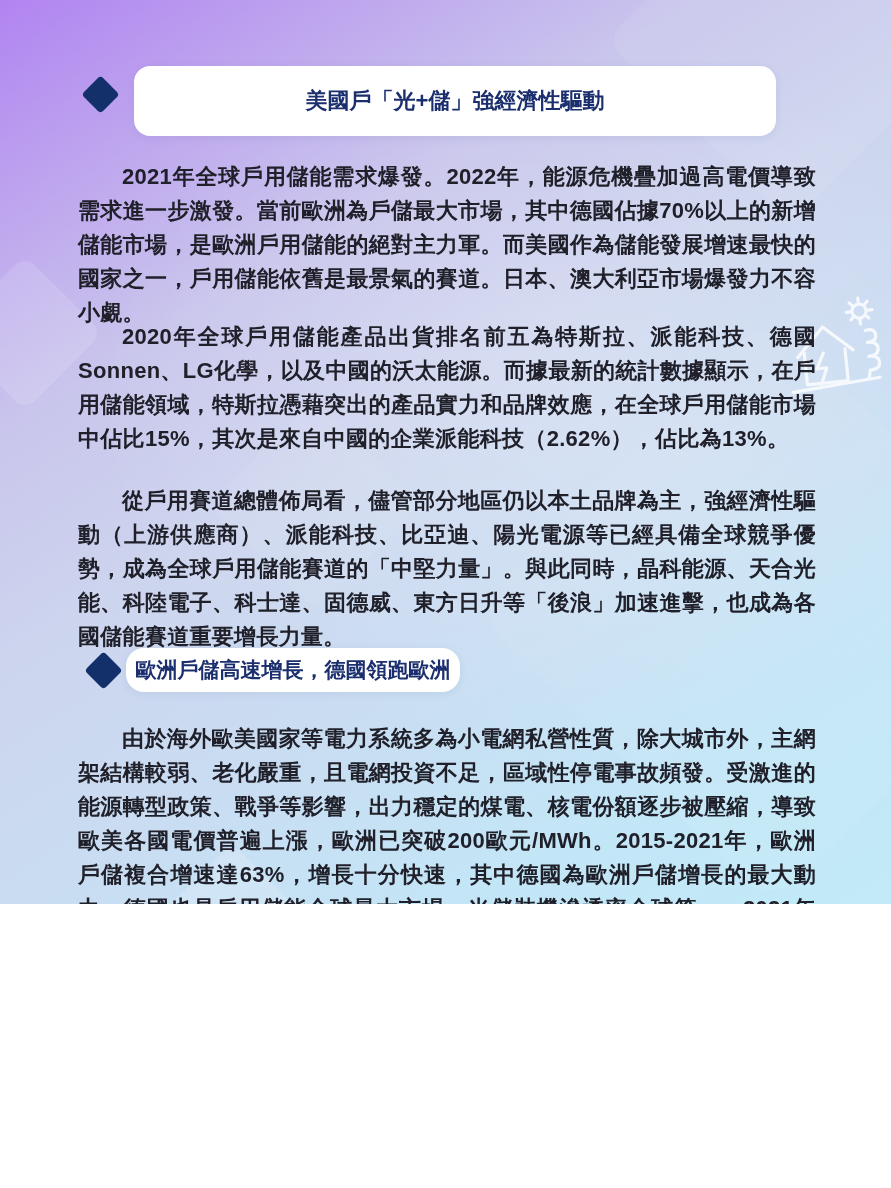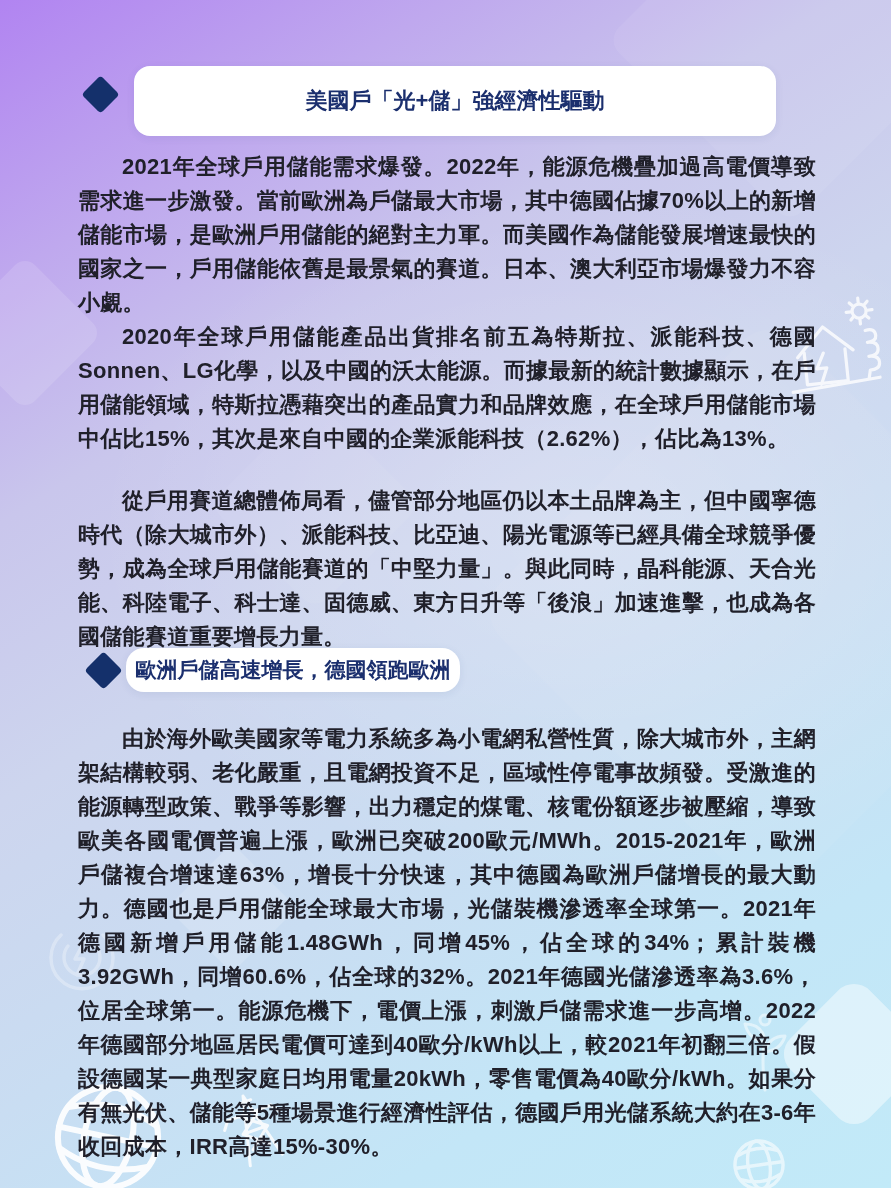--- a/index.html
+++ b/index.html
@@ -1,18 +1,18 @@
 <!DOCTYPE html>
 <html><head>
 <meta charset="utf-8">
 <style>
   html,body{margin:0;padding:0;}
   .page{
     position:relative;
-    width:891px;height:1188px;
+    width:891px;height:904px;
     overflow:hidden;
     font-family:"Liberation Sans",sans-serif;
     background:
       radial-gradient(ellipse 700px 500px at 65% 45%, rgba(255,255,255,0.22), rgba(255,255,255,0) 70%),
       linear-gradient(148deg,#b184f1 0%,#bfa8ee 16%,#c9c6ec 30%,#cdd5ee 46%,#c9ddf2 64%,#c3e6f7 82%,#c2eaf8 100%);
   }
   
   .deco-diamond{position:absolute;background:#fff;transform:rotate(45deg);border-radius:18px;}
   .dd1{left:798px;top:998px;width:112px;height:112px;opacity:.45;border-radius:22px;}
   .dd2{left:660px;top:-90px;width:260px;height:260px;opacity:.07;}
@@ -34,21 +34,21 @@
   .hb1{left:134px;top:66px;width:642px;height:70px;font-size:22px;line-height:30px;}
   .hb2{left:126px;top:648px;width:334px;height:44px;font-size:21px;line-height:24px;border-radius:18px;}
 
   
   .body-para{
     position:absolute;left:78px;width:738px;margin:0;
     font-size:22px;line-height:34px;font-weight:600;
     color:#20202a;text-align:justify;text-indent:2em;
     letter-spacing:.3px;
   }
-  .p1{top:150px;}
+  .p1{top:160px;}
   .p2{top:320px;}
   .p3{top:484px;}
   .p4{top:722px;}
 
   .line-icon{position:absolute;}
   .line-icon svg{display:block;}
 </style>
 </head>
 <body>
 
@@ -116,21 +116,21 @@
     </svg>
   </div>
 
   <span class="diamond-bullet db1"></span>
   <div class="heading-box hb1">
     <div>美國戶「光+儲」強經濟性驅動</div>
   </div>
 
   <p class="body-para p1">2021年全球戶用儲能需求爆發。2022年，能源危機疊加過高電價導致需求進一步激發。當前歐洲為戶儲最大市場，其中德國佔據70%以上的新增儲能市場，是歐洲戶用儲能的絕對主力軍。而美國作為儲能發展增速最快的國家之一，戶用儲能依舊是最景氣的賽道。日本、澳大利亞市場爆發力不容小覷。</p>
   <p class="body-para p2">2020年全球戶用儲能產品出貨排名前五為特斯拉、派能科技、德國Sonnen、LG化學，以及中國的沃太能源。而據最新的統計數據顯示，在戶用儲能領域，特斯拉憑藉突出的產品實力和品牌效應，在全球戶用儲能市場中佔比15%，其次是來自中國的企業派能科技（2.62%），佔比為13%。</p>
-  <p class="body-para p3">從戶用賽道總體佈局看，儘管部分地區仍以本土品牌為主，但中國寧德時代（除大城市外）、派能科技、比亞迪、陽光電源等已經具備全球競爭優勢，成為全球戶用儲能賽道的「中堅力量」。與此同時，晶科能源、天合光能、科陸電子、科士達、固德威、東方日升等「後浪」加速進擊，也成為各國儲能賽道重要增長力量。</p>
+  <p class="body-para p3">從戶用賽道總體佈局看，儘管部分地區仍以本土品牌為主，強經濟性驅動（上游供應商）、派能科技、比亞迪、陽光電源等已經具備全球競爭優勢，成為全球戶用儲能賽道的「中堅力量」。與此同時，晶科能源、天合光能、科陸電子、科士達、固德威、東方日升等「後浪」加速進擊，也成為各國儲能賽道重要增長力量。</p>
 
   <span class="diamond-bullet db2"></span>
   <div class="heading-box hb2">
     <div>歐洲戶儲高速增長，德國領跑歐洲</div>
   </div>
 
   <p class="body-para p4">由於海外歐美國家等電力系統多為小電網私營性質，除大城市外，主網架結構較弱、老化嚴重，且電網投資不足，區域性停電事故頻發。受激進的能源轉型政策、戰爭等影響，出力穩定的煤電、核電份額逐步被壓縮，導致歐美各國電價普遍上漲，歐洲已突破200歐元/MWh。2015-2021年，歐洲戶儲複合增速達63%，增長十分快速，其中德國為歐洲戶儲增長的最大動力。德國也是戶用儲能全球最大市場，光儲裝機滲透率全球第一。2021年德國新增戶用儲能1.48GWh，同增45%，佔全球的34%；累計裝機3.92GWh，同增60.6%，佔全球的32%。2021年德國光儲滲透率為3.6%，位居全球第一。能源危機下，電價上漲，刺激戶儲需求進一步高增。2022年德國部分地區居民電價可達到40歐分/kWh以上，較2021年初翻三倍。假設德國某一典型家庭日均用電量20kWh，零售電價為40歐分/kWh。如果分有無光伏、儲能等5種場景進行經濟性評估，德國戶用光儲系統大約在3-6年收回成本，IRR高達15%-30%。</p>
 
 </div>
 

